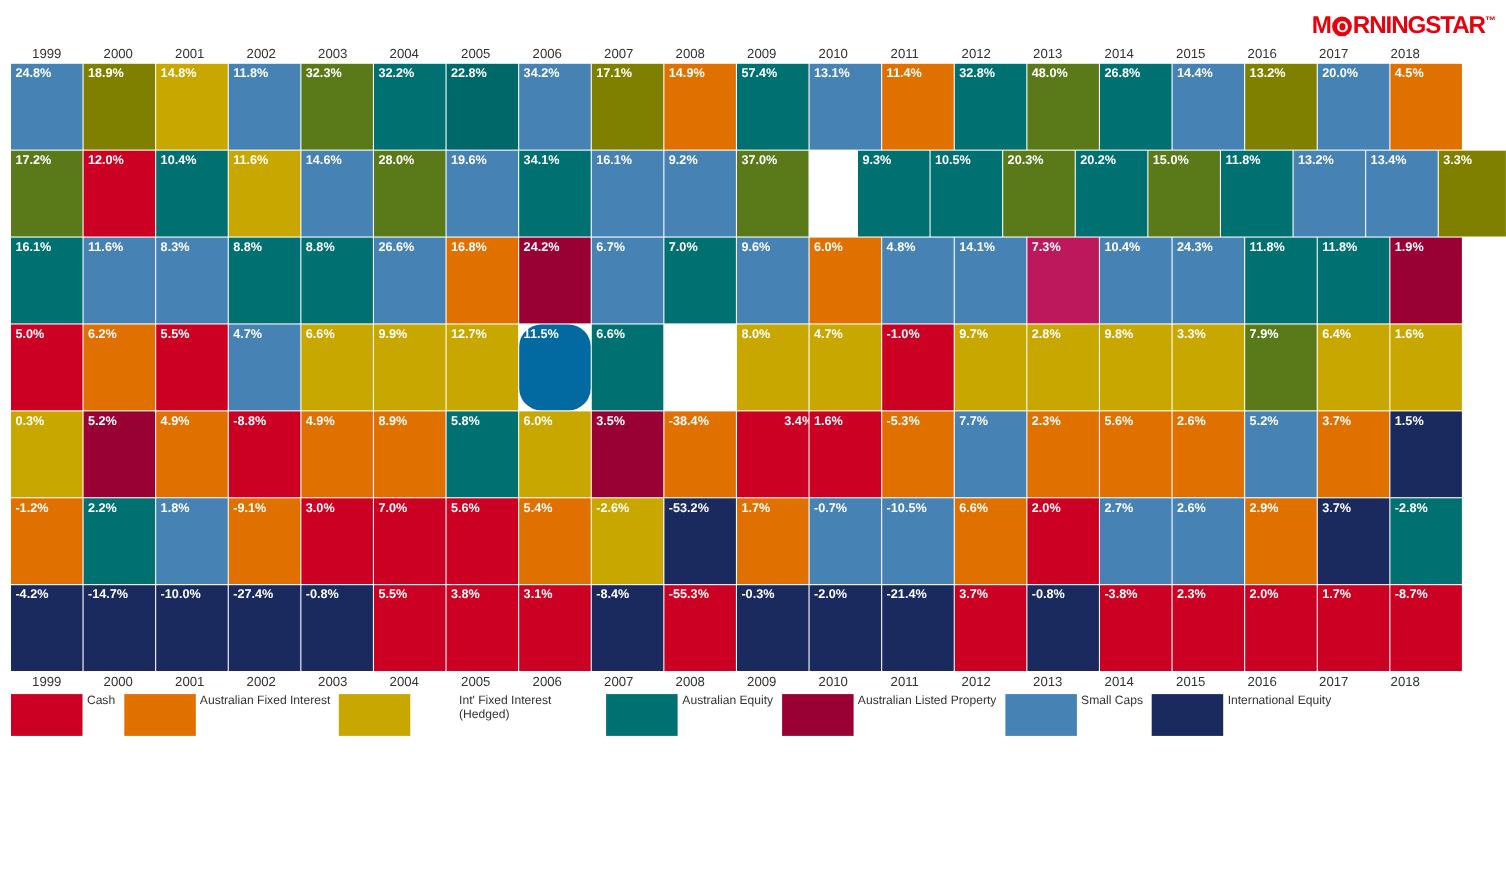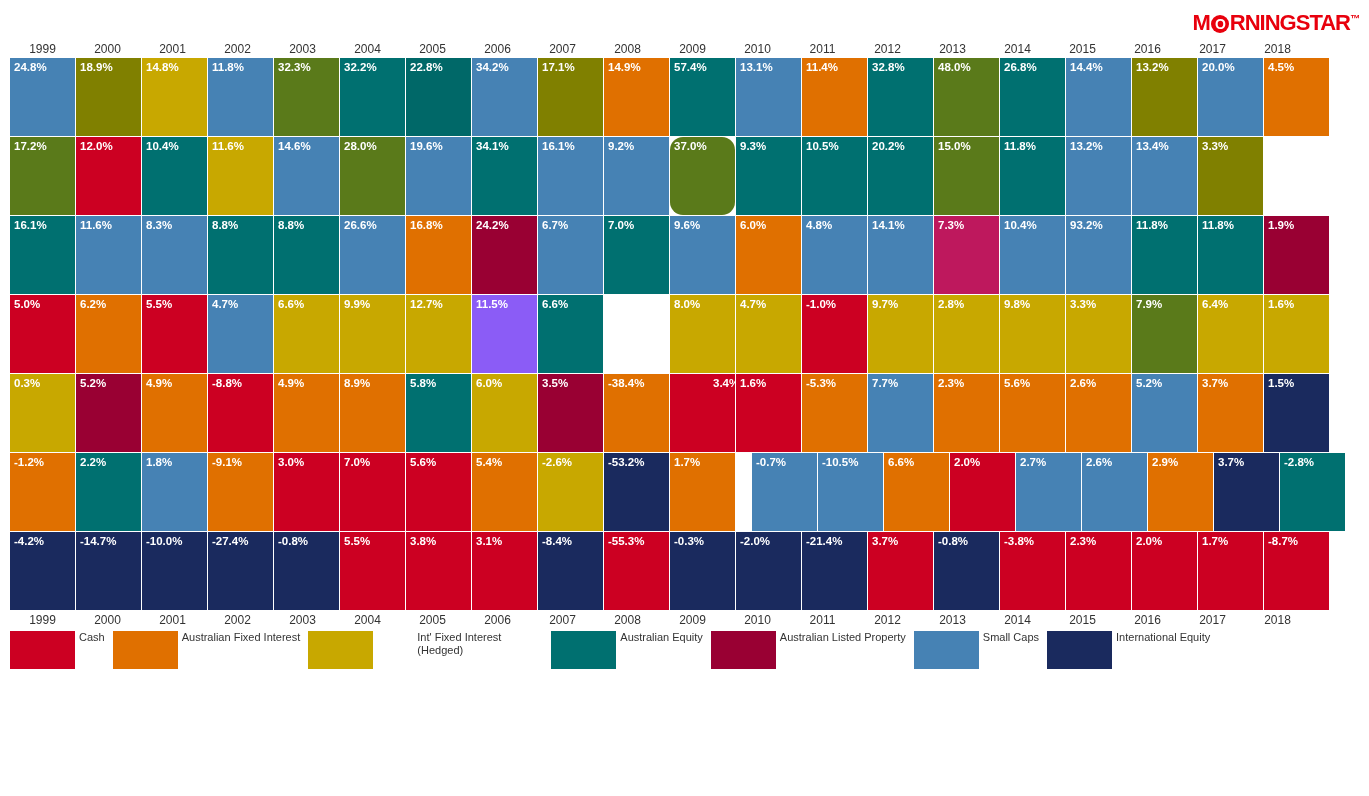--- a/index.html
+++ b/index.html
@@ -84,23 +84,24 @@
         <div class="cell" style="background-color: rgb(90, 122, 26);">17.2%</div>
         <div class="cell" style="background-color: rgb(204, 0, 34);">12.0%</div>
         <div class="cell" style="background-color: rgb(0, 112, 112);">10.4%</div>
         <div class="cell" style="background-color: rgb(200, 168, 0);">11.6%</div>
         <div class="cell" style="background-color: rgb(70, 130, 180);">14.6%</div>
         <div class="cell" style="background-color: rgb(90, 122, 26);">28.0%</div>
         <div class="cell" style="background-color: rgb(70, 130, 180);">19.6%</div>
         <div class="cell" style="background-color: rgb(0, 112, 112);">34.1%</div>
         <div class="cell" style="background-color: rgb(70, 130, 180);">16.1%</div>
         <div class="cell" style="background-color: rgb(70, 130, 180);">9.2%</div>
-        <div class="cell" style="background-color: rgb(90, 122, 26); border-radius: 13px;">37.0%</div>
-        <div class="cell" style="background-color: rgb(0, 112, 112);">9.3%</div>
+        <div class="cell" style="background-color: rgb(90, 122, 26);">37.0%</div>
+        <div class="cell" style="background-color: rgb(0, 112, 112); margin-left: 44px;">9.3%</div>
         <div class="cell" style="background-color: rgb(0, 112, 112);">10.5%</div>
+        <div class="cell" style="background-color: rgb(90, 122, 26);">20.3%</div>
         <div class="cell" style="background-color: rgb(0, 112, 112);">20.2%</div>
         <div class="cell" style="background-color: rgb(90, 122, 26);">15.0%</div>
         <div class="cell" style="background-color: rgb(0, 112, 112);">11.8%</div>
         <div class="cell" style="background-color: rgb(70, 130, 180);">13.2%</div>
         <div class="cell" style="background-color: rgb(70, 130, 180);">13.4%</div>
         <div class="cell" style="background-color: rgb(128, 128, 0);">3.3%</div>
       </div>
       <div class="grid-row">
         <div class="cell" style="background-color: rgb(0, 112, 112);">16.1%</div>
         <div class="cell" style="background-color: rgb(70, 130, 180);">11.6%</div>
@@ -111,34 +112,34 @@
         <div class="cell" style="background-color: rgb(224, 112, 0);">16.8%</div>
         <div class="cell" style="background-color: rgb(153, 0, 51);">24.2%</div>
         <div class="cell" style="background-color: rgb(70, 130, 180);">6.7%</div>
         <div class="cell" style="background-color: rgb(0, 112, 112);">7.0%</div>
         <div class="cell" style="background-color: rgb(70, 130, 180);">9.6%</div>
         <div class="cell" style="background-color: rgb(224, 112, 0);">6.0%</div>
         <div class="cell" style="background-color: rgb(70, 130, 180);">4.8%</div>
         <div class="cell" style="background-color: rgb(70, 130, 180);">14.1%</div>
         <div class="cell" style="background-color: #be185d;">7.3%</div>
         <div class="cell" style="background-color: rgb(70, 130, 180);">10.4%</div>
-        <div class="cell" style="background-color: rgb(70, 130, 180);">93.2%</div>
+        <div class="cell" style="background-color: rgb(70, 130, 180);">24.3%</div>
         <div class="cell" style="background-color: rgb(0, 112, 112);">11.8%</div>
         <div class="cell" style="background-color: rgb(0, 112, 112);">11.8%</div>
         <div class="cell" style="background-color: rgb(153, 0, 51);">1.9%</div>
       </div>
       <div class="grid-row">
         <div class="cell" style="background-color: rgb(204, 0, 34);">5.0%</div>
         <div class="cell" style="background-color: rgb(224, 112, 0);">6.2%</div>
         <div class="cell" style="background-color: rgb(204, 0, 34);">5.5%</div>
         <div class="cell" style="background-color: rgb(70, 130, 180);">4.7%</div>
         <div class="cell" style="background-color: rgb(200, 168, 0);">6.6%</div>
         <div class="cell" style="background-color: rgb(200, 168, 0);">9.9%</div>
         <div class="cell" style="background-color: rgb(200, 168, 0);">12.7%</div>
-        <div class="cell" style="background-color: #8b5cf6;">11.5%</div>
+        <div class="cell" style="background-color: #0369a1; border-radius: 20px;">11.5%</div>
         <div class="cell" style="background-color: rgb(0, 112, 112);">6.6%</div>
         <div class="cell">-24.9%</div>
         <div class="cell" style="background-color: rgb(200, 168, 0);">8.0%</div>
         <div class="cell" style="background-color: rgb(200, 168, 0);">4.7%</div>
         <div class="cell" style="background-color: rgb(204, 0, 34);">-1.0%</div>
         <div class="cell" style="background-color: rgb(200, 168, 0);">9.7%</div>
         <div class="cell" style="background-color: rgb(200, 168, 0);">2.8%</div>
         <div class="cell" style="background-color: rgb(200, 168, 0);">9.8%</div>
         <div class="cell" style="background-color: rgb(200, 168, 0);">3.3%</div>
         <div class="cell" style="background-color: rgb(90, 122, 26);">7.9%</div>
@@ -172,21 +173,21 @@
         <div class="cell" style="background-color: rgb(0, 112, 112);">2.2%</div>
         <div class="cell" style="background-color: rgb(70, 130, 180);">1.8%</div>
         <div class="cell" style="background-color: rgb(224, 112, 0);">-9.1%</div>
         <div class="cell" style="background-color: rgb(204, 0, 34);">3.0%</div>
         <div class="cell" style="background-color: rgb(204, 0, 34);">7.0%</div>
         <div class="cell" style="background-color: rgb(204, 0, 34);">5.6%</div>
         <div class="cell" style="background-color: rgb(224, 112, 0);">5.4%</div>
         <div class="cell" style="background-color: rgb(200, 168, 0);">-2.6%</div>
         <div class="cell" style="background-color: rgb(26, 42, 94);">-53.2%</div>
         <div class="cell" style="background-color: rgb(224, 112, 0);">1.7%</div>
-        <div class="cell" style="background-color: rgb(70, 130, 180); margin-left: 16px;">-0.7%</div>
+        <div class="cell" style="background-color: rgb(70, 130, 180);">-0.7%</div>
         <div class="cell" style="background-color: rgb(70, 130, 180);">-10.5%</div>
         <div class="cell" style="background-color: rgb(224, 112, 0);">6.6%</div>
         <div class="cell" style="background-color: rgb(204, 0, 34);">2.0%</div>
         <div class="cell" style="background-color: rgb(70, 130, 180);">2.7%</div>
         <div class="cell" style="background-color: rgb(70, 130, 180);">2.6%</div>
         <div class="cell" style="background-color: rgb(224, 112, 0);">2.9%</div>
         <div class="cell" style="background-color: rgb(26, 42, 94);">3.7%</div>
         <div class="cell" style="background-color: rgb(0, 112, 112);">-2.8%</div>
       </div>
       <div class="grid-row">

